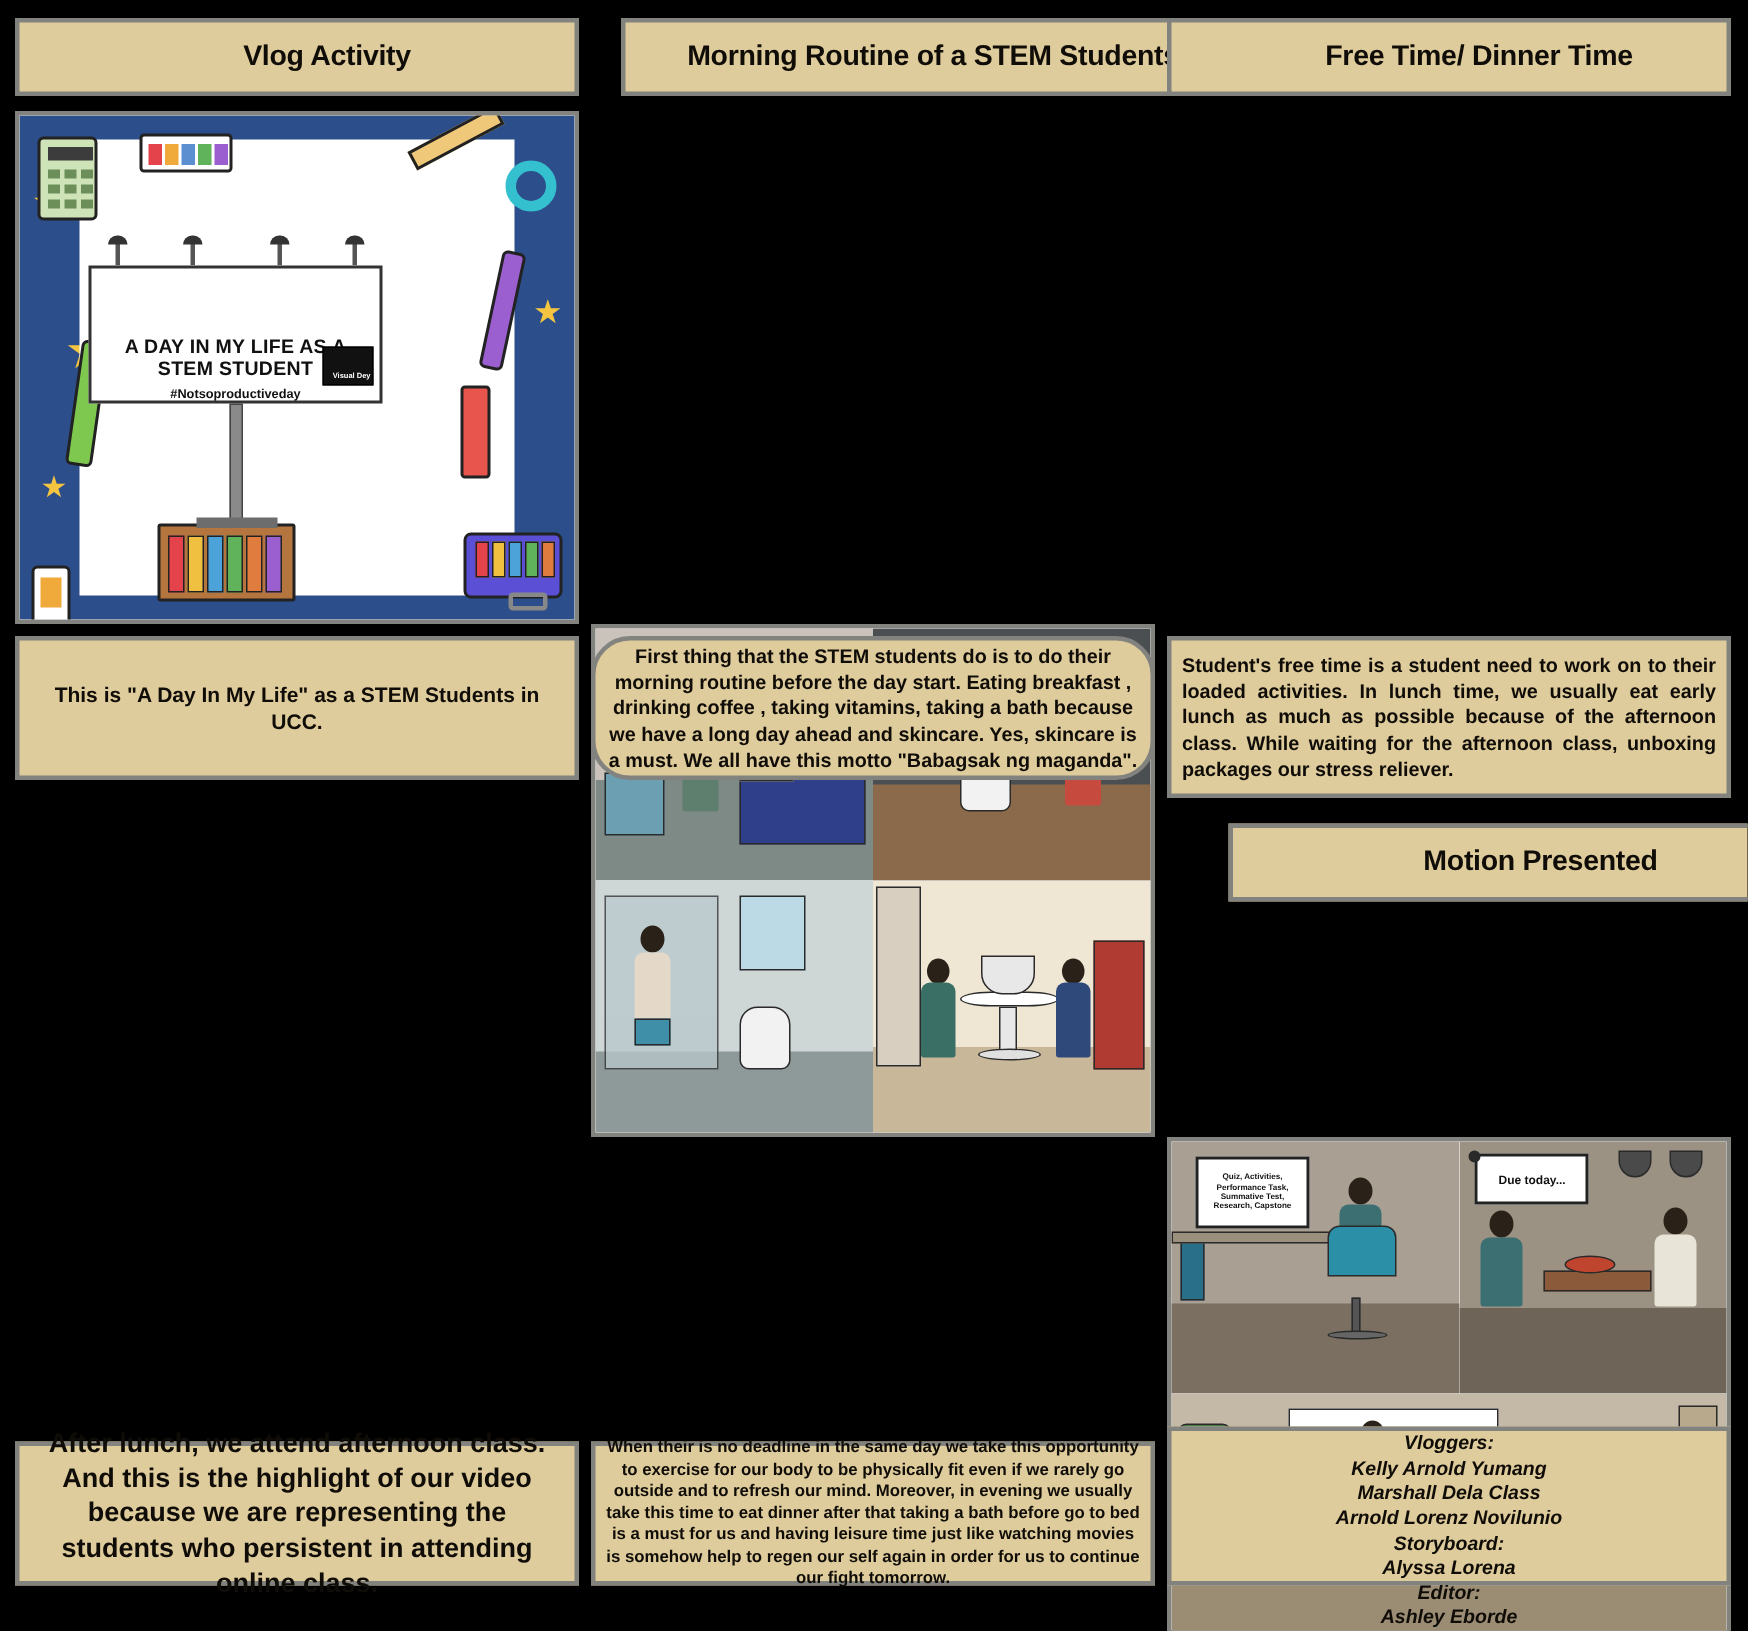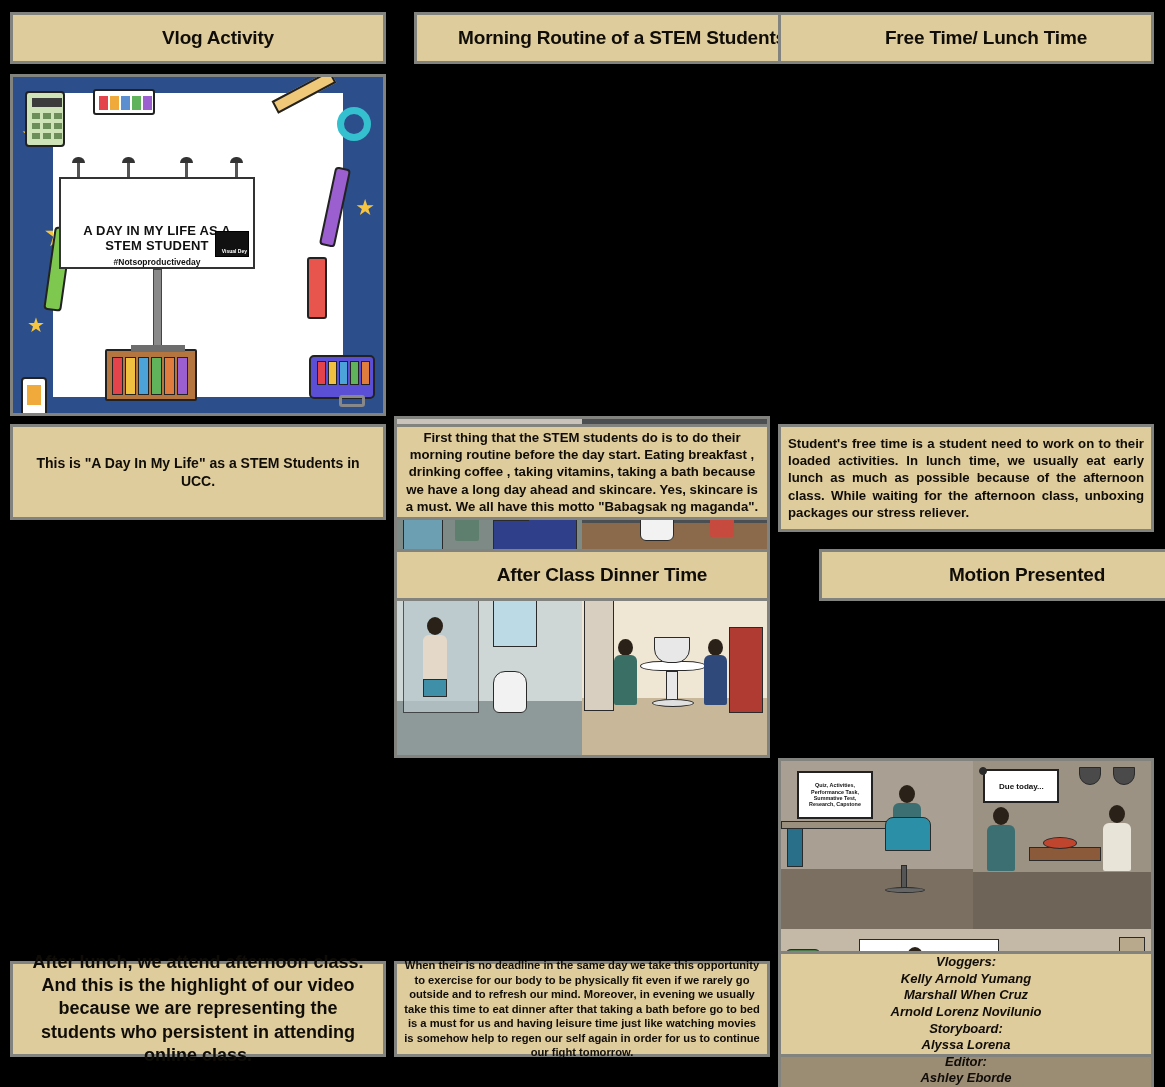--- a/index.html
+++ b/index.html
@@ -236,23 +236,23 @@
       <div class="obj" style="left:84px; top:84px; width:12px; height:30px; background:#e8e8e8;"></div>
       <div class="obj" style="left:70px; top:112px; width:42px; height:8px; background:#e0e0e0; border-radius:50%;"></div>
       <div class="obj" style="left:72px; top:50px; width:36px; height:26px; background:#e8e8e8; border-radius:0 0 14px 14px;"></div>
       <div class="person-head" style="left:36px; top:52px; width:15px; height:17px; background:#2a2118; border-radius:50%;"></div>
       <div class="person-body" style="left:32px; top:68px; width:23px; height:50px; background:#3a6f66;"></div>
       <div class="person-head" style="left:126px; top:52px; width:15px; height:17px; background:#2a2118; border-radius:50%;"></div>
       <div class="person-body" style="left:122px; top:68px; width:23px; height:50px; background:#2f4a7a;"></div>
     </div>
   </div>
 
-  <div class="tan caption-bar col" style="left:394px; top:424px; width:376px; height:96px;">First thing that the STEM students do is to do their morning routine before the day start. Eating breakfast , drinking coffee , taking vitamins, taking a bath because we have a long day ahead and skincare. Yes, skincare is a must. We all have this motto "Babagsak ng maganda".</div>
-
-  <div class="tan title-bar col" style="left:778px; top:12px; width:376px;">Free Time/ Lunch Time</div>
+  <div class="tan caption-bar col" style="left:394px; top:424px; width:376px; height:96px;border-radius:26px;">First thing that the STEM students do is to do their morning routine before the day start. Eating breakfast , drinking coffee , taking vitamins, taking a bath because we have a long day ahead and skincare. Yes, skincare is a must. We all have this motto "Babagsak ng maganda".</div>
+
+  <div class="tan title-bar col" style="left:778px; top:12px; width:376px;">Free Time/ Dinner Time</div>
 
   <div class="scene col" style="left:778px; top:74px; width:376px; height:342px;">
 
     <div class="quad" style="left:0; top:0; width:52%; height:50%;">
       <div class="wall" style="background:#a9a093;"></div>
       <div class="floor" style="height:36%; background:#7a6f60;"></div>
       <div class="screen-note" style="left:16px; top:10px; width:76px; height:48px; font-size:5.4px; line-height:1.18; padding:2px;">Quiz, Activities, Performance Task, Summative Test, Research, Capstone</div>
       <div class="obj" style="left:6px; top:64px; width:16px; height:42px; background:#2a6f8a;"></div>
       <div class="obj" style="left:0; top:60px; width:120px; height:8px; background:#9b8f7e;"></div>
       <div class="person-head" style="left:118px; top:24px; width:16px; height:18px; background:#2a2118; border-radius:50%;"></div>
@@ -295,30 +295,29 @@
       <div class="obj" style="left:214px; top:48px; width:12px; height:26px; background:#f0c040; border-radius:3px;"></div>
       <div class="obj" style="right:6px; top:8px; width:26px; height:64px; background:#b9a98c;"></div>
     </div>
   </div>
 
   <div class="tan caption-bar col justify" style="left:778px; top:424px; width:376px; height:108px;">Student's free time is a student need to work on to their loaded activities. In lunch time, we usually eat early lunch as much as possible because of the afternoon class. While waiting for the afternoon class, unboxing packages our stress reliever.</div>
 
 
   <div class="tan caption-bar col" style="left:10px; top:961px; width:376px; height:96px; font-size:18px;">After lunch, we attend afternoon class. And this is the highlight of our video because we are representing the students who persistent in attending online class.</div>
 
-  <div class="tan title-bar col" style="left:394px; top:549px; width:376px;">After Class Dinner Time</div>
 
   <div class="tan caption-bar col" style="left:394px; top:961px; width:376px; height:96px; font-size:11.2px;">When their is no deadline in the same day we take this opportunity to exercise for our body to be physically fit even if we rarely go outside and to refresh our mind. Moreover, in evening we usually take this time to eat dinner after that taking a bath before go to bed is a must for us and having leisure time just like watching movies is somehow help to regen our self again in order for us to continue our fight tomorrow.</div>
 
   <div class="tan title-bar col" style="left:778px; top:549px; width:376px;margin-left:41px;">Motion Presented</div>
 
   <div class="tan caption-bar credits col" style="left:778px; top:951px; width:376px; height:106px;">
     <div>Vloggers:</div>
     <div>Kelly Arnold Yumang</div>
-    <div>Marshall When Cruz</div>
+    <div>Marshall Dela Class</div>
     <div>Arnold Lorenz Novilunio</div>
     <div>Storyboard:</div>
     <div>Alyssa Lorena</div>
     <div>Editor:</div>
     <div>Ashley Eborde</div>
   </div>
 
 </div>
 
 </body></html>

